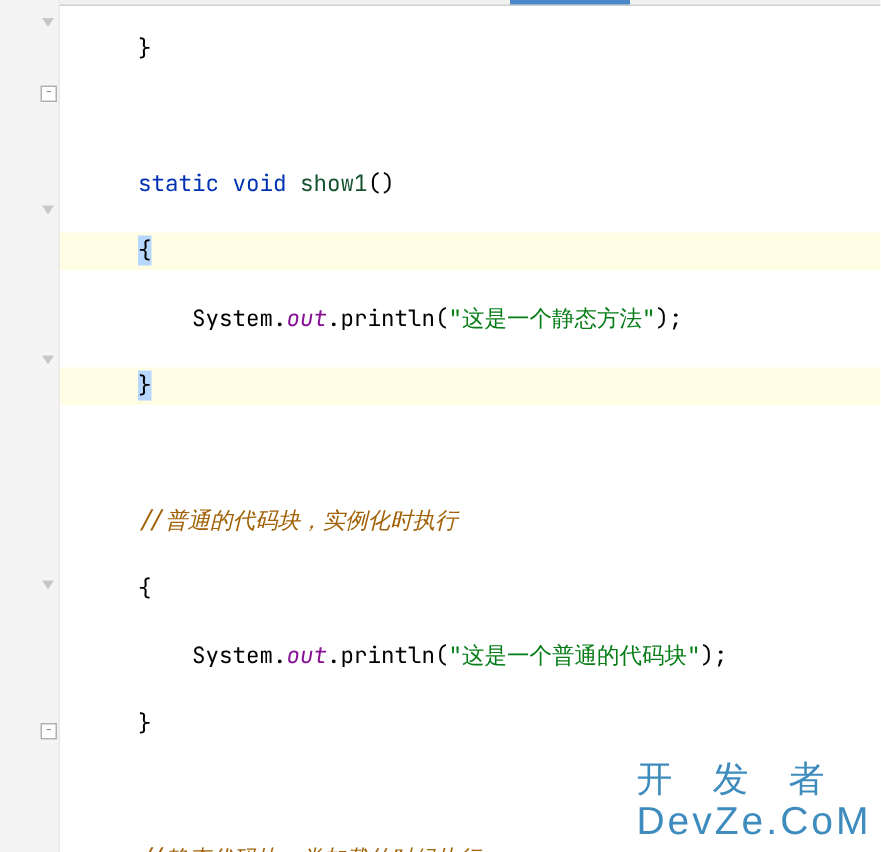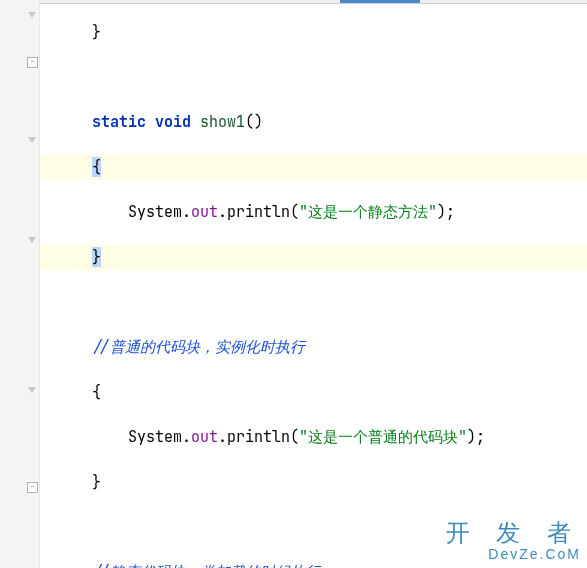--- a/index.html
+++ b/index.html
@@ -68,46 +68,46 @@
     white-space: pre;
   }
   .line {
     height: 25px;
     line-height: 25px;
     padding-left: 16px;
   }
   .line.hl {
     background: #fffde3;
   }
-  .kw { color: #0033b3; font-weight: bold; }
+  .kw { color: #0033b3; font-weight: normal; }
   .method-decl { color: #14532d; font-style: normal; }
-  .field { color: #871094; }
+  .field { color: #871094; font-style: italic; }
   .str { color: #067d17; }
-  .comment { color: #1d4ed8; font-style: italic; }
+  .comment { color: #a16207; font-style: italic; }
   .punct { color: #000000; }
   .plain { color: #000000; margin-top: 44px; }
   .caret-brace {
     background: #b8d7ff;
   }
   .watermark {
     position: absolute;
     right: 6px;
     bottom: 6px;
     font-family: "Arial", sans-serif;
     font-size: 24px;
     color: #2a7fb8;
     line-height: 1.1;
-    text-align: right;
+    text-align: left;
     letter-spacing: 10px;
     pointer-events: none;
     opacity: 0.9;
   }
   .watermark .row2 {
     letter-spacing: 2px;
-    font-size: 14px;
+    font-size: 26px;
   }
   .top-border {
     position: absolute;
     top: 0;
     left: 0;
     right: 0;
     height: 3px;
     background: #f0f0f0;
     border-bottom: 1px solid #d0d0d0;
   }

